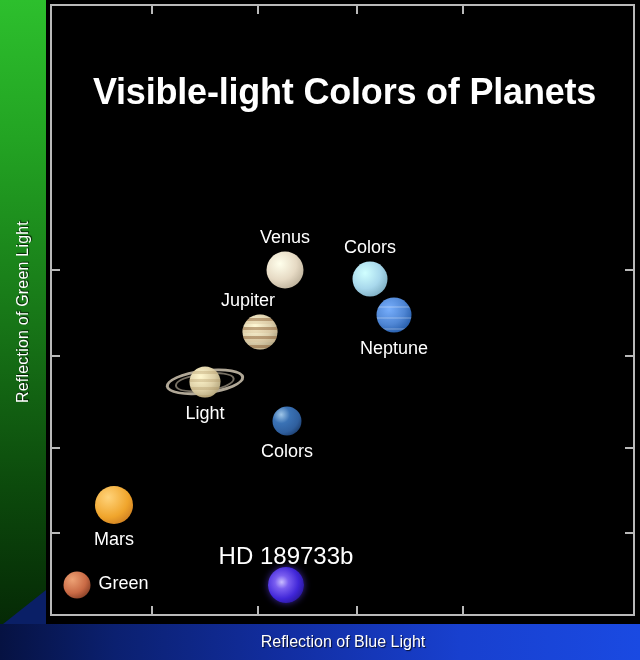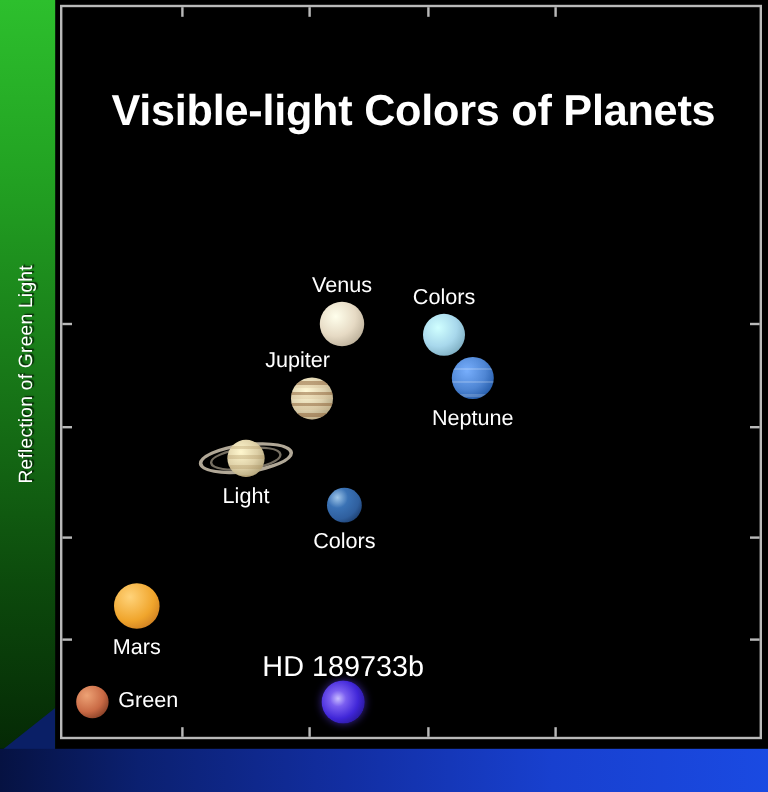--- a/index.html
+++ b/index.html
@@ -173,20 +173,23 @@
 
 <div id="stage">
 
   <div id="green-bar"></div>
   <div id="green-miter"></div>
   <div id="green-label">
     <span>Reflection of Green Light</span>
   </div>
 
   <div id="blue-bar"></div>
+  <div id="blue-label">
+    <span>Reflection of Blue Light</span>
+  </div>
 
   <div id="plot">
     <div id="title">Visible-light Colors of Planets</div>
     <div id="ticks">
         <div class="tick top" style="left: 99.45px;"></div>
         <div class="tick bottom" style="left: 99.45px;"></div>
         <div class="tick top" style="left: 204.75px;"></div>
         <div class="tick bottom" style="left: 204.75px;"></div>
         <div class="tick top" style="left: 304.2px;"></div>
         <div class="tick bottom" style="left: 304.2px;"></div>

